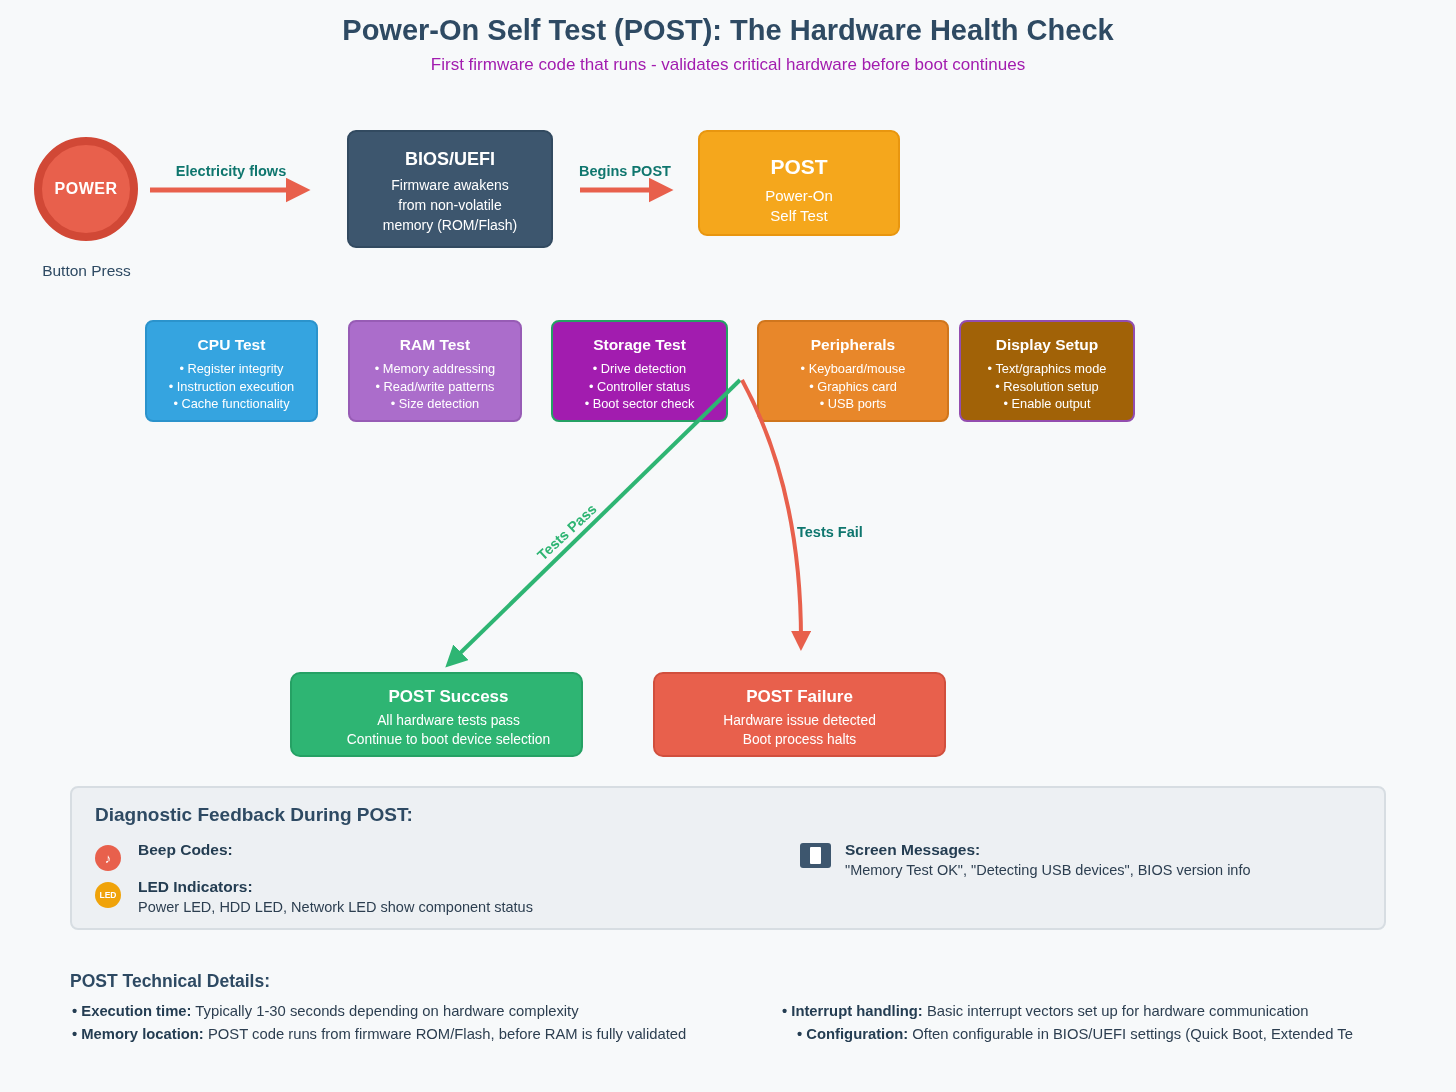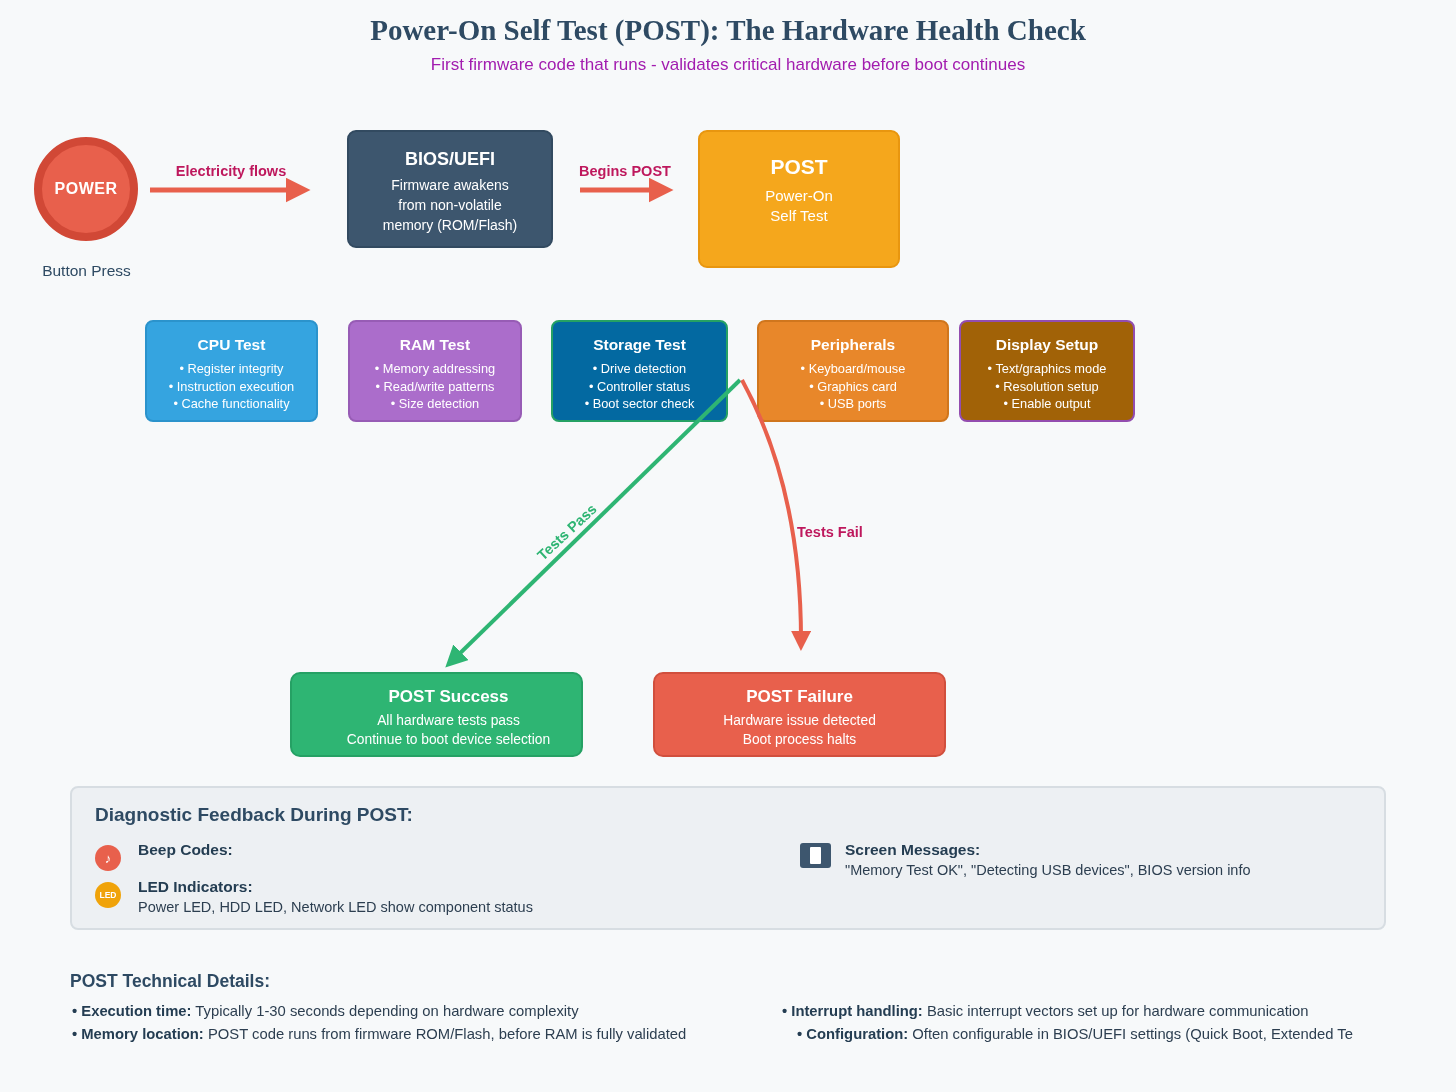--- a/index.html
+++ b/index.html
@@ -6,58 +6,58 @@
   html,body { background:#f7f9fa; }
   #canvas {
     position:relative; width:1456px; height:1092px;
     background:#f7f9fa; overflow:hidden;
     font-family:"Liberation Sans", sans-serif;
     color:#2c3e50;
   }
   .abs { position:absolute; }
   
   .title { left:0; top:14px; width:1456px; text-align:center;
-           font-size:29px; font-weight:bold; color:#2e4a63;font-family:Liberation Serif, serif; }
+           font-size:29px; font-weight:bold; color:#2e4a63; }
   .subtitle { left:0; top:55px; width:1456px; text-align:center;
               font-size:17px; color:#a21caf; }
   
   .power { left:34px; top:137px; width:104px; height:104px; border-radius:50%;
            background:#e8604c; border:8px solid #1d4ed8;
            display:flex; align-items:center; justify-content:center;
            color:#fff; font-weight:bold; font-size:16px; letter-spacing:.5px; }
   .power-caption { left:4px; top:262px; width:165px; text-align:center;
                    font-size:15.5px; color:#2e4a63; }
   
   .node { position:absolute; border-radius:9px; color:#fff; text-align:center;
           border:2.5px solid transparent; }
   .node-title { font-weight:bold; }
   .node-line { display:block; }
   .bios { left:347px; top:130px; width:206px; height:118px; padding-top:17px; }
   .bios .node-title { font-size:18px; margin-bottom:5px; }
   .bios .node-line { font-size:14px; line-height:20px; }
-  .postbox { left:698px; top:130px; width:202px; height:138px; padding-top:23px; }
+  .postbox { left:698px; top:130px; width:202px; height:106px; padding-top:23px; }
   .postbox .node-title { font-size:21px; margin-bottom:7px; }
   .postbox .node-line { font-size:15px; line-height:20px; }
   
   .test { top:320px; height:102px; padding-top:14px; border-radius:8px; }
   .test .node-title { font-size:15.5px; margin-bottom:6px; }
   .test .node-line { font-size:12.8px; line-height:17.5px; }
   .t0 { left:145px; width:173px; }
   .t1 { left:348px; width:174px; }
   .t2 { left:551px; width:177px; }
   .t3 { left:757px; width:192px; }
   .t4 { left:959px; width:176px; }
   
   .outcome { top:672px; width:293px; height:85px; padding-top:13px; border-radius:10px; }
   .outcome .node-title { font-size:17px; margin-bottom:5px; }
   .outcome .node-line { font-size:13.8px; line-height:18.5px; }
   .success { left:290px; }
   .failure { left:653px; }
   
-  .arrow-label { font-size:14.5px; font-weight:bold; color:#be185d; text-align:center; }
+  .arrow-label { font-size:14.5px; font-weight:bold; color:#0f766e; text-align:center; }
   .lbl-electricity { left:156px; top:163px; width:150px; }
   .lbl-begins { left:565px; top:163px; width:120px; }
   .lbl-pass { left:521px; top:524px; width:92px; color:#2eb573;
               transform:rotate(-43deg); transform-origin:center; }
   .lbl-fail { left:797px; top:524px; width:100px; text-align:left; }
   #arrows { position:absolute; left:0; top:0; pointer-events:none; z-index:3; }
   
   .panel { left:70px; top:786px; width:1316px; height:144px;
            background:#edf0f3; border:2px solid #d7dde2; border-radius:8px; }
   .panel-heading { left:95px; top:804px; font-size:19px; font-weight:bold; color:#2e4a63; }
@@ -109,21 +109,21 @@
     <span class="node-line">• Register integrity</span>
     <span class="node-line">• Instruction execution</span>
     <span class="node-line">• Cache functionality</span>
   </div>
   <div class="node test t1" style="background: rgb(171, 109, 203); border-color: rgb(151, 92, 181);">
     <div class="node-title">RAM Test</div>
     <span class="node-line">• Memory addressing</span>
     <span class="node-line">• Read/write patterns</span>
     <span class="node-line">• Size detection</span>
   </div>
-  <div class="node test t2" style="background: #0369a1; border-color: rgb(37, 161, 100);">
+  <div class="node test t2" style="background: #a21caf; border-color: rgb(37, 161, 100);">
     <div class="node-title">Storage Test</div>
     <span class="node-line">• Drive detection</span>
     <span class="node-line">• Controller status</span>
     <span class="node-line">• Boot sector check</span>
   </div>
   <div class="node test t3" style="background: rgb(232, 135, 42); border-color: rgb(208, 118, 29);">
     <div class="node-title">Peripherals</div>
     <span class="node-line">• Keyboard/mouse</span>
     <span class="node-line">• Graphics card</span>
     <span class="node-line">• USB ports</span>

